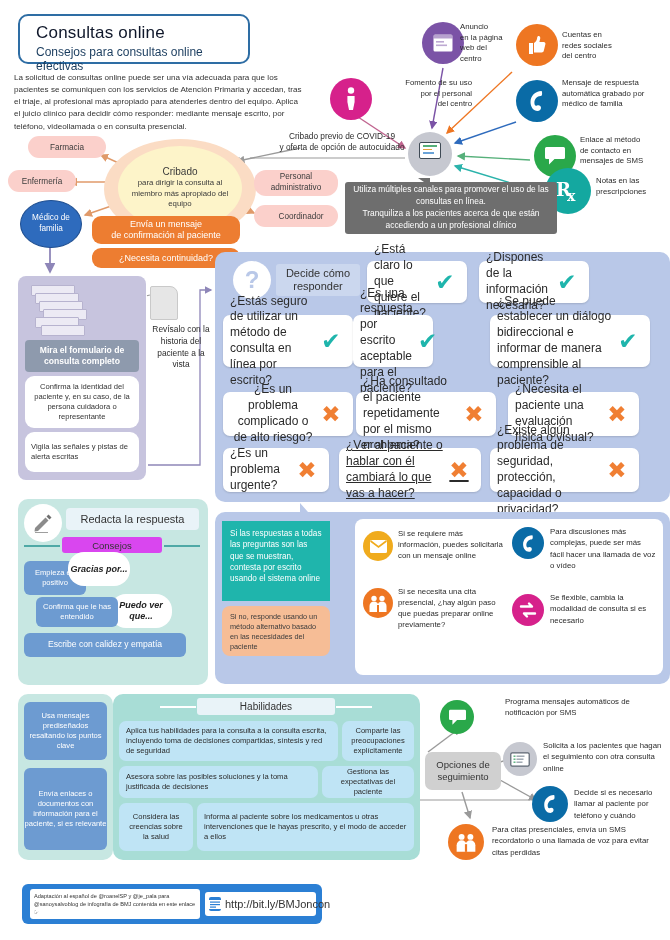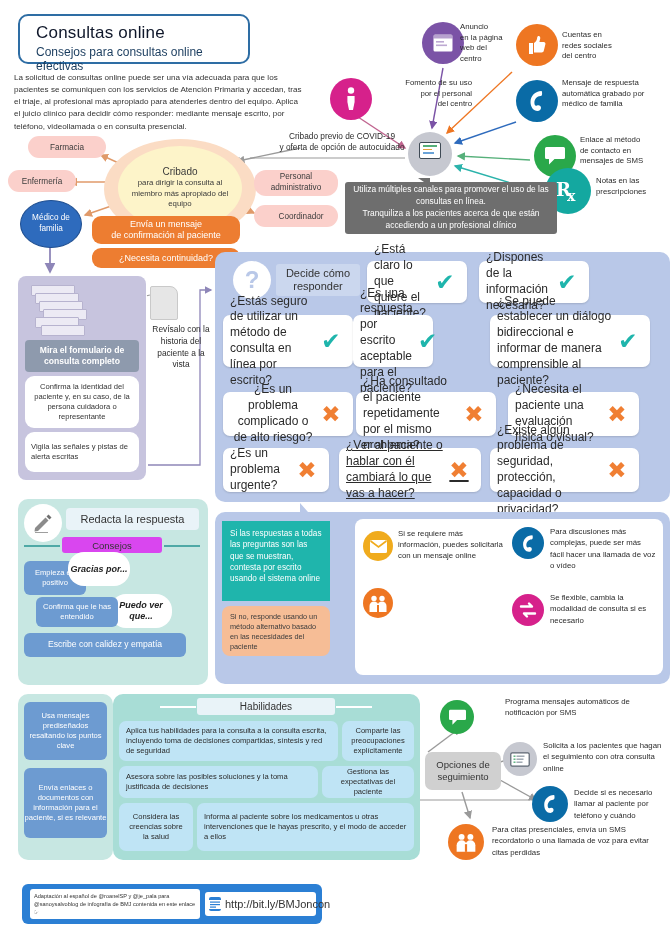--- a/index.html
+++ b/index.html
@@ -374,20 +374,21 @@
 
   <div class="abs circ" style="left:363px;top:588px;width:30px;height:30px;background:#ee7622;">
     <svg width="20" height="17" viewBox="0 0 20 17">
         <circle cx="6" cy="3.4" r="2.7" fill="#fff"></circle>
         <circle cx="14" cy="3.4" r="2.7" fill="#fff"></circle>
         <path d="M1.5,17 v-6 a4.5,4.5 0 0 1 9,0 v6 z" fill="#fff"></path>
         <path d="M9.5,17 v-6 a4.5,4.5 0 0 1 9,0 v6 z" fill="#fff"></path>
         <rect x="9" y="10" width="2" height="7" fill="#ee7622"></rect>
       </svg>
   </div>
+  <div class="abs cap" style="left:398px;top:586px;width:108px;line-height:1.42;">Si se necesita una cita presencial, ¿hay algún paso que puedas preparar online previamente?</div>
 
   <div class="abs circ" style="left:512px;top:527px;width:32px;height:32px;background:#0a6ba6;">
     <svg width="15" height="19" viewBox="0 0 18 22">
         <path d="M13.5,1 C7,1 2.5,6 2.5,12 c0,5 3,9 7,9 c2.2,0 3.5,-1.6 3.5,-3.2 c0,-1.6 -1.2,-2.6 -2.6,-2.6 c-1.1,0 -1.8,0.5 -2.4,0.5 c-0.9,0 -1.6,-1.1 -1.6,-3 c0,-3.4 2.6,-6.6 6.1,-6.6 c0.9,0 1.6,-0.8 1.6,-2.4 C14.1,1.9 13.9,1 13.5,1 z" fill="#fff"></path>
       </svg>
   </div>
   <div class="abs cap" style="left:550px;top:526px;width:106px;line-height:1.45;">Para discusiones más complejas, puede ser más fácil hacer una llamada de voz o vídeo</div>
 
   <div class="abs circ" style="left:512px;top:594px;width:32px;height:32px;background:#d6218b;">
     <svg width="18" height="18" viewBox="0 0 18 18">
@@ -410,21 +411,21 @@
   <div class="abs consejos">Consejos</div>
 
   <div class="abs bluechip" style="left:24px;top:561px;width:62px;height:34px;">Empieza en positivo</div>
   <div class="abs bubble" style="left:68px;top:552px;width:62px;height:34px;">Gracias por...</div>
   <div class="abs bubble" style="left:110px;top:594px;width:62px;height:34px;">Puedo ver que...</div>
   <div class="abs bluechip" style="left:36px;top:597px;width:82px;height:30px;">Confirma que le has entendido</div>
   <div class="abs bluechip" style="left:24px;top:633px;width:162px;height:24px;font-size:8.6px;">Escribe con calidez y empatía</div>
 
   <div class="abs left-panel2"></div>
   <div class="abs bluechip" style="left:24px;top:702px;width:83px;height:58px;">Usa mensajes prediseñados resaltando los puntos clave</div>
-  <div class="abs bluechip" style="left:24px;top:768px;width:83px;height:70px;">Envía enlaces o documentos con información para el paciente, si es relevante</div>
+  <div class="abs bluechip" style="left:24px;top:768px;width:83px;height:82px;">Envía enlaces o documentos con información para el paciente, si es relevante</div>
 
   <div class="abs hab-panel"></div>
   <div class="abs hab-hr-l"></div>
   <div class="abs hab-hr-r"></div>
   <div class="abs hab-head">Habilidades</div>
 
   <div class="abs hab-card" style="left:119px;top:721px;width:219px;height:40px;">Aplica tus habilidades para la consulta a la consulta escrita, incluyendo toma de decisiones compartidas, síntesis y red de seguridad</div>
   <div class="abs hab-card c" style="left:342px;top:721px;width:72px;height:40px;">Comparte las preocupaciones explícitamente</div>
   <div class="abs hab-card" style="left:119px;top:766px;width:199px;height:32px;">Asesora sobre las posibles soluciones  y la toma justificada de decisiones</div>
   <div class="abs hab-card c" style="left:322px;top:766px;width:92px;height:32px;">Gestiona las expectativas del paciente</div>

